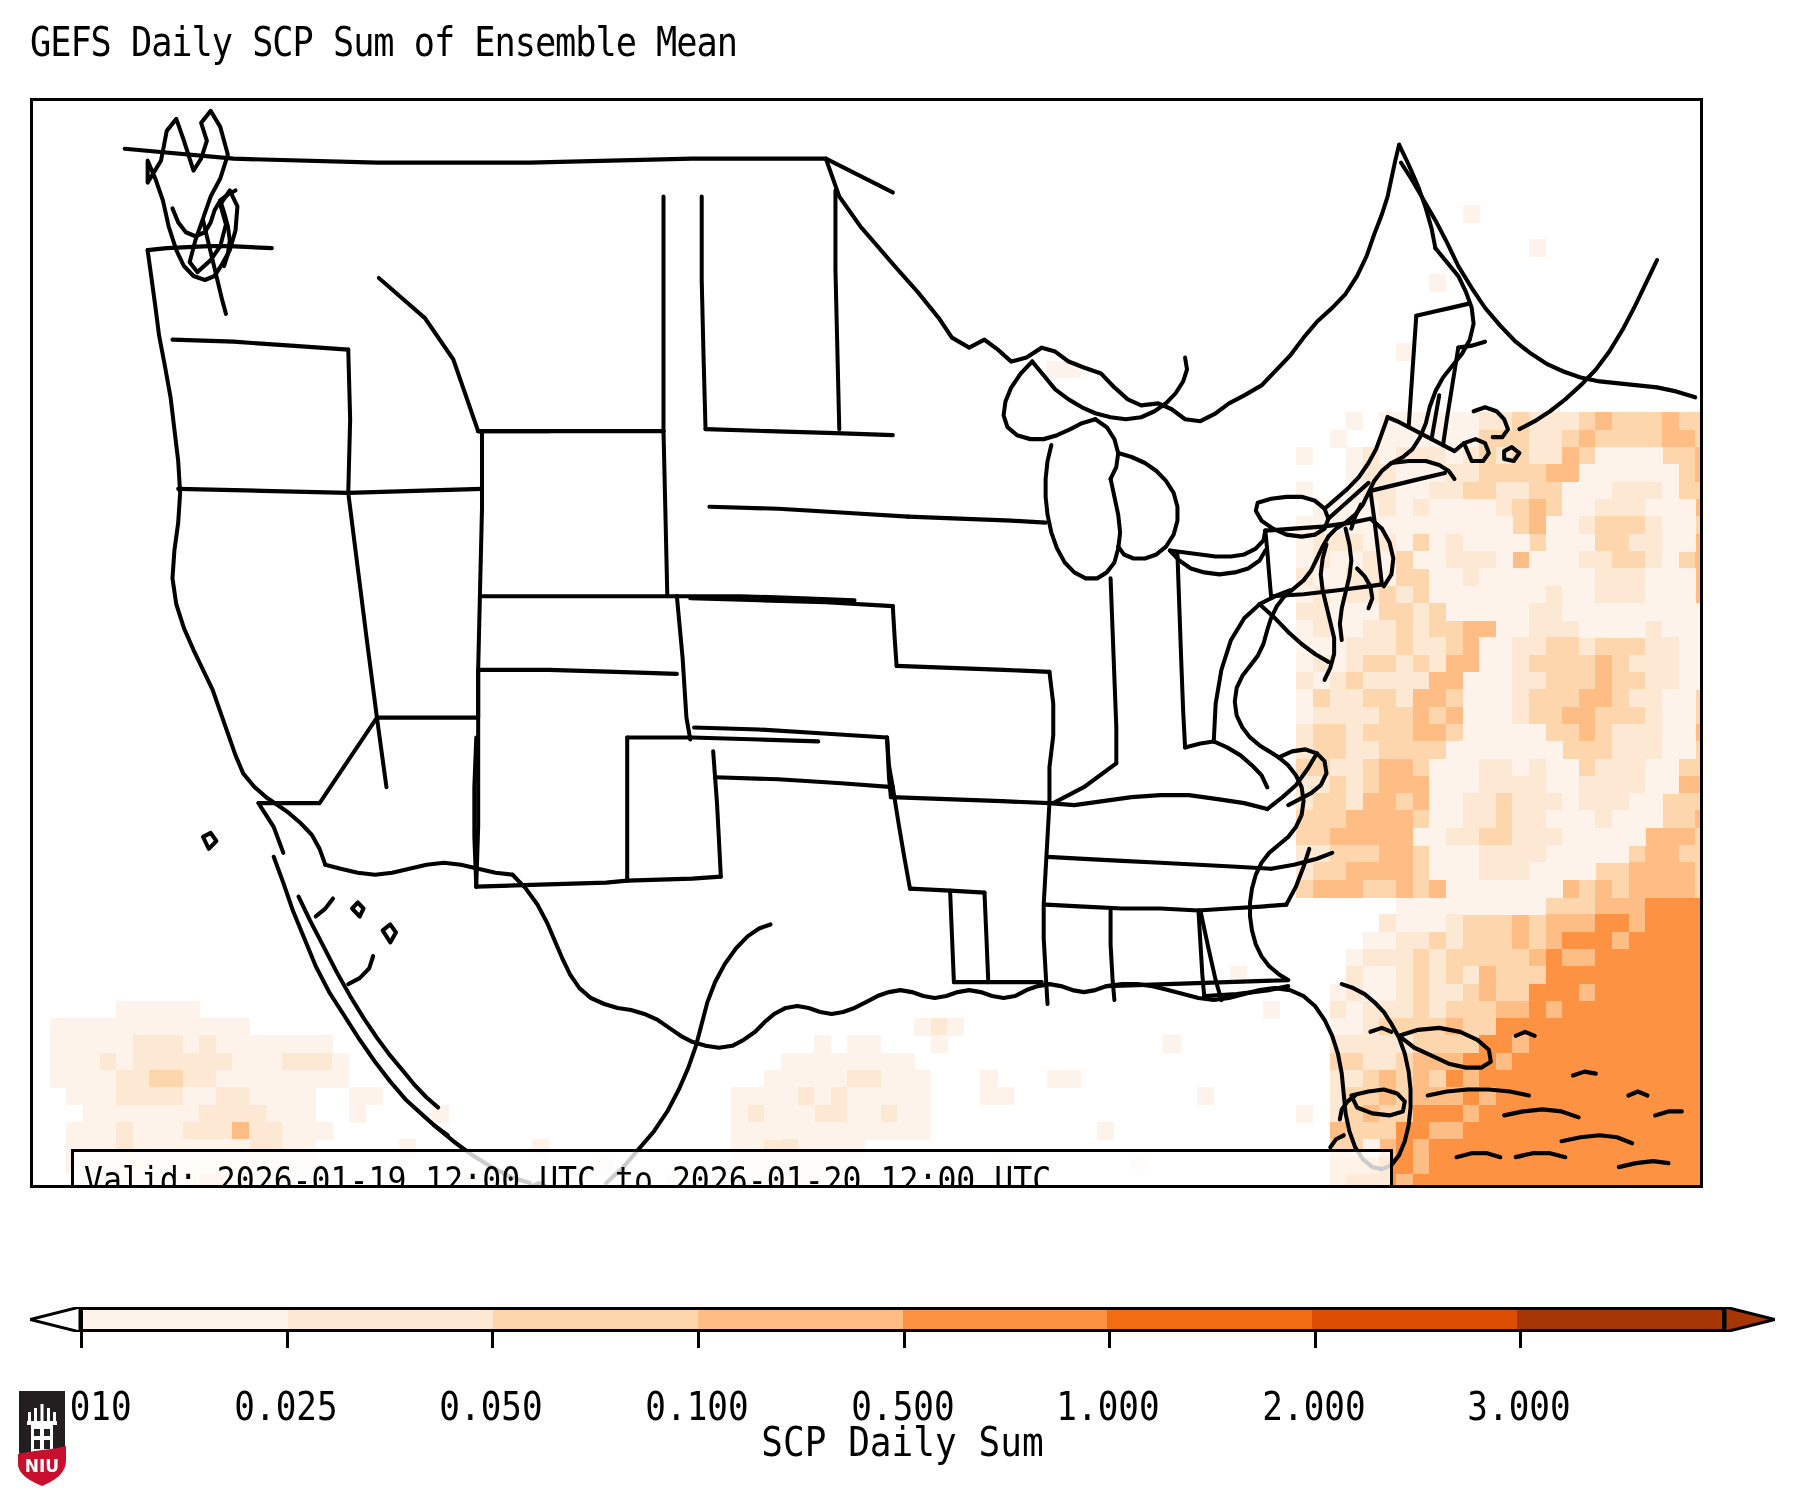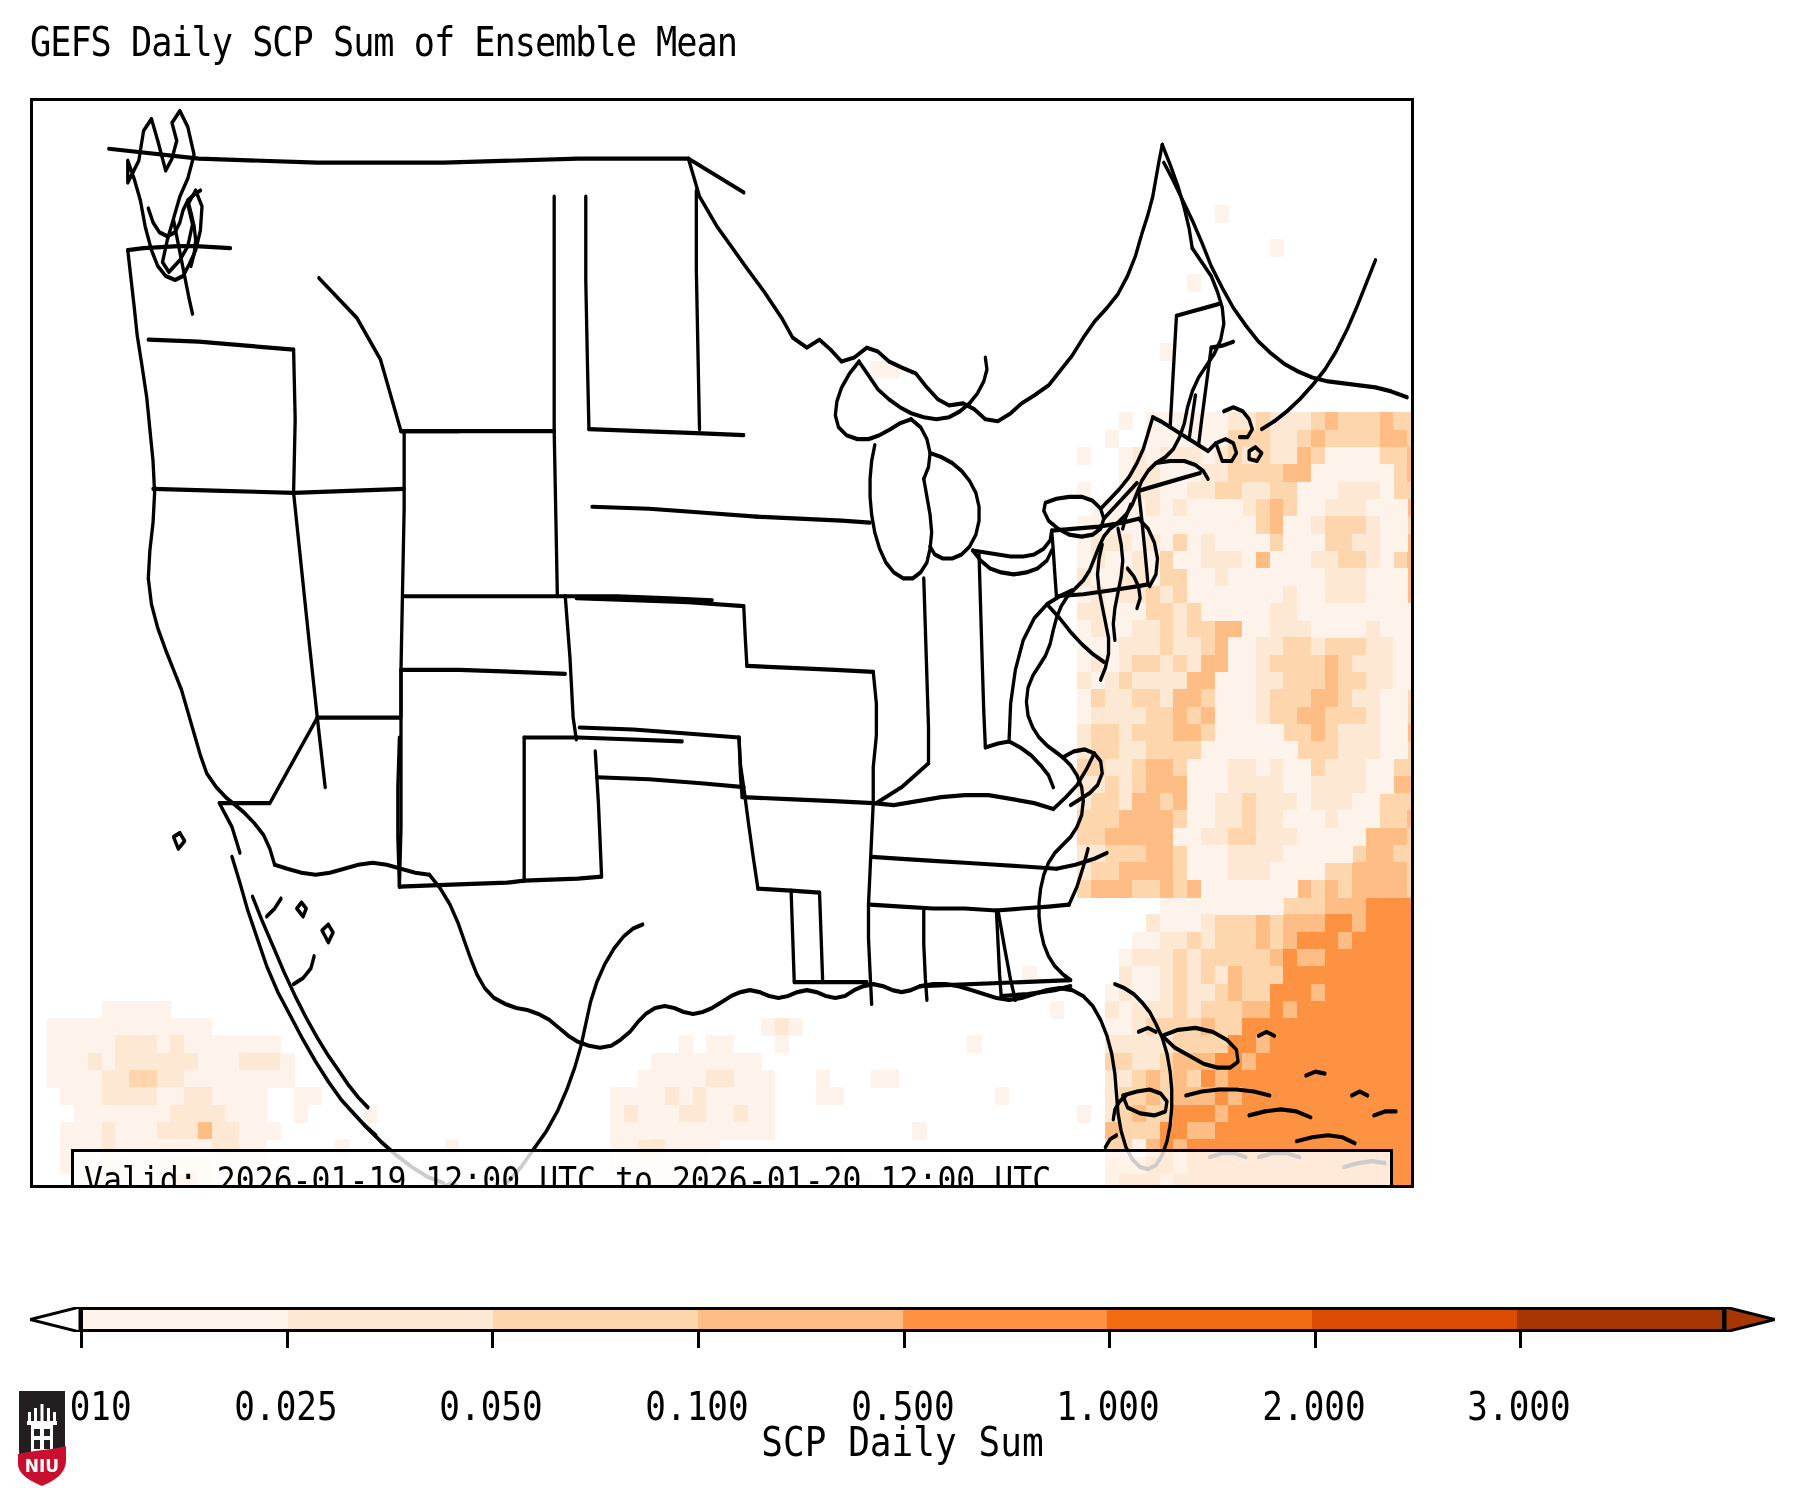--- a/index.html
+++ b/index.html
@@ -5,21 +5,21 @@
   html,body{margin:0;padding:0;background:#ffffff;}
   body{width:1803px;height:1500px;position:relative;
        font-family:"DejaVu Sans Mono","Liberation Mono",monospace;
        overflow:hidden;}
 
   
   #title{position:absolute;left:30px;top:18px;font-size:41px;letter-spacing:-1.2px;
          color:#000;white-space:nowrap;transform:scaleX(0.86);transform-origin:left top;}
 
   
-  #map-frame{position:absolute;left:30px;top:98px;width:1384px;height:1090px;
+  #map-frame{position:absolute;left:30px;top:98px;width:1673px;height:1090px;
              border:3px solid #000;background:#ffffff;overflow:hidden;box-sizing:border-box;}
   #map-inner{position:absolute;inset:0;overflow:hidden;}
   #data-layer,#geo-layer{position:absolute;left:0;top:0;width:100%;height:100%;}
   #geo-layer{pointer-events:none;}
 
   
   #info-box{position:absolute;left:38px;top:1048px;width:1322px;height:103px;
             border:3px solid #000;background:rgba(255,255,255,0.80);
             box-sizing:border-box;padding:4px 10px 0 10px;}
   .info-line{font-size:35px;line-height:48px;color:#000;white-space:pre;

